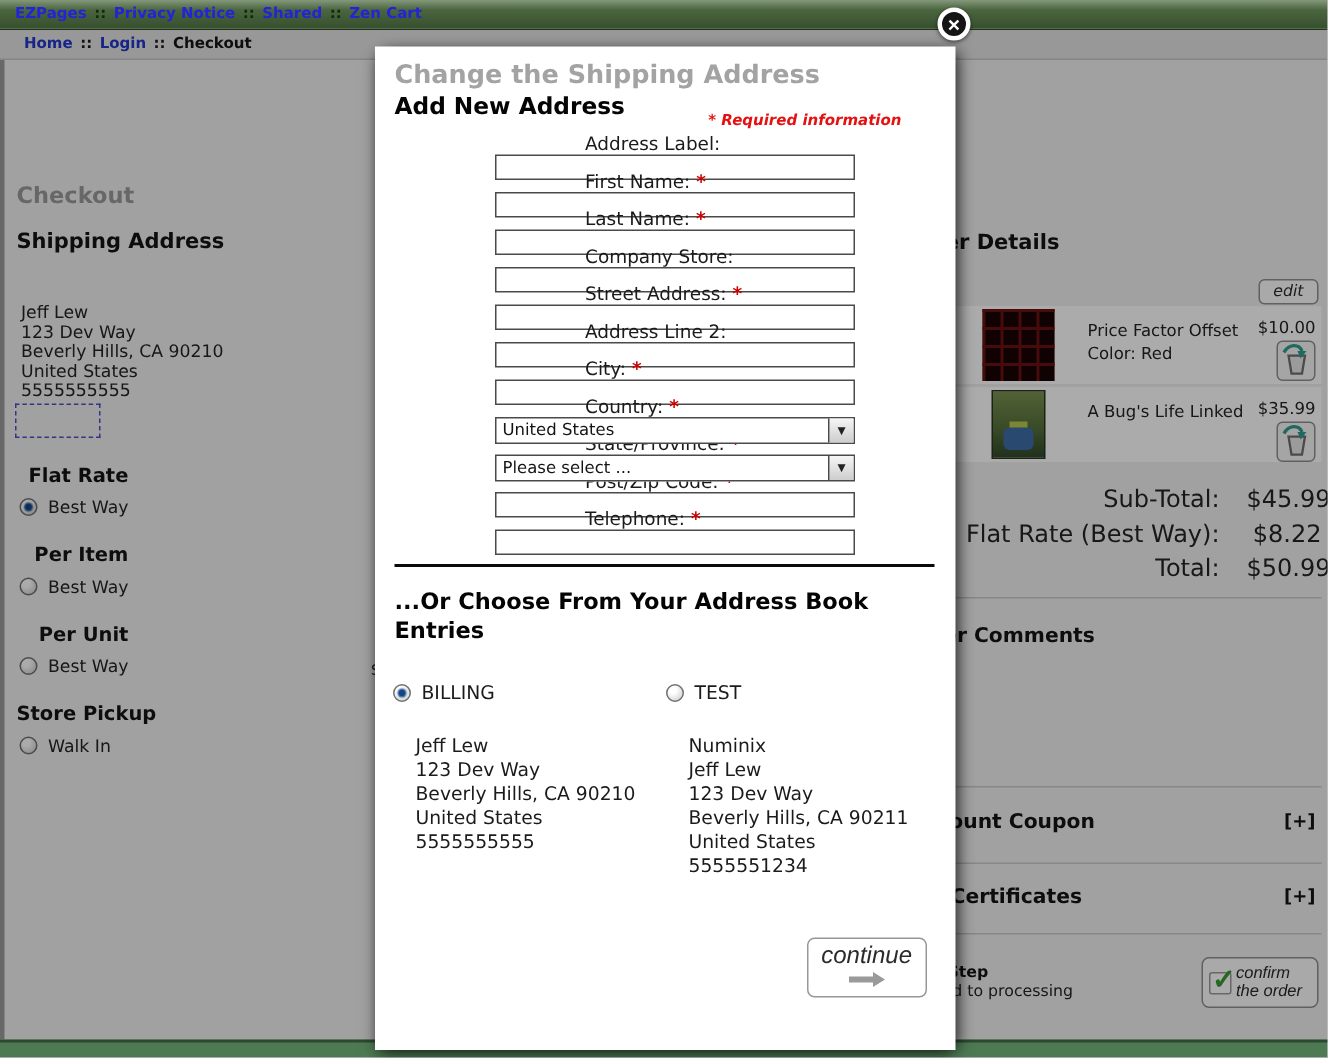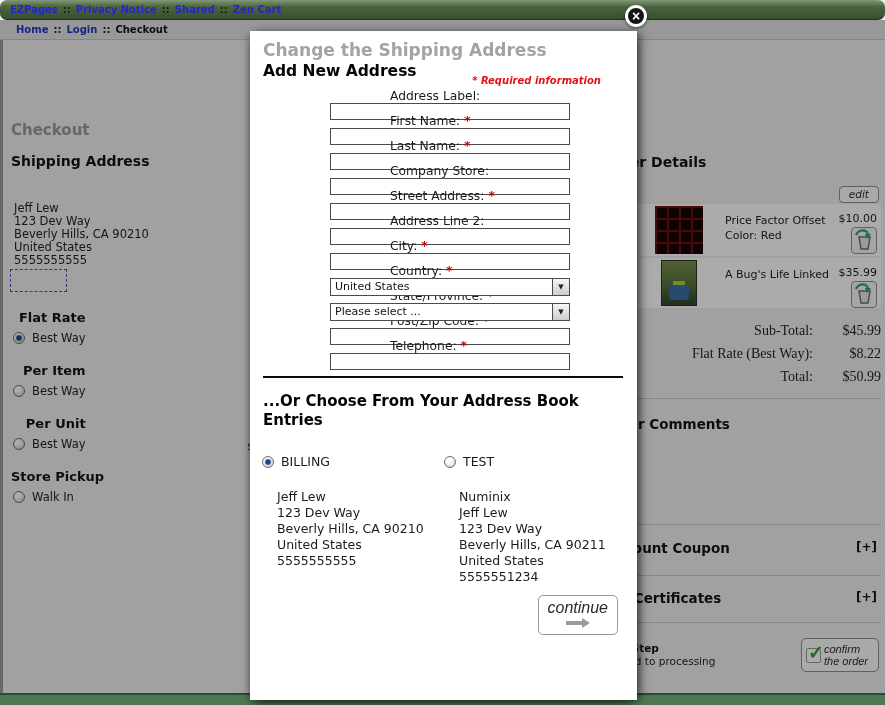--- a/index.html
+++ b/index.html
@@ -3,21 +3,21 @@
 <meta charset="utf-8">
 <style>
   * { margin:0; padding:0; box-sizing:border-box; }
   body { font-family:"DejaVu Sans", sans-serif; background:#888; }
   .screen { position:relative; width:885px; height:705px; overflow:hidden; background:#f0f0f0; }
 
   
   .topbar { position:absolute; top:0; left:0; width:885px; height:20px; z-index:3;
     background:linear-gradient(180deg,#83987b 0%,#4b653f 35%,#36502f 100%);
     border-bottom:1px solid #1e3318; display:flex; align-items:center; padding-left:10px;
-    font-size:10px; font-weight:bold;border-radius:7px; }
+    font-size:10px; font-weight:bold; }
   .topbar a { color:#2323d8; text-decoration:none; cursor:pointer; }
   .tsep { color:#0e2c0c; margin:0 5px; }
 
   
   .breadcrumb { position:absolute; top:20px; left:0; width:885px; height:20px; z-index:2;
     background:#e3e3e3; border-bottom:1px solid #c6c6c6; display:flex; align-items:center;
     padding-left:16px; font-size:10px; font-weight:bold; }
   .breadcrumb a { color:#2336cb; text-decoration:none; cursor:pointer; }
   .bsep { color:#1c1c1c; margin:0 5px; }
   .bcur { color:#141414; }
@@ -52,21 +52,21 @@
     background-image:linear-gradient(#6b1111 2px, transparent 2px), linear-gradient(90deg,#6b1111 2px, transparent 2px);
     background-size:12px 12px; cursor:pointer; }
   .thumb-book { position:absolute; left:60px; top:2px; width:36px; height:46px;
     background:linear-gradient(180deg,#7c9150 0%,#55713c 55%,#31492a 100%); border:1px solid #2a351f; cursor:pointer; }
   .thumb-book::after { content:""; position:absolute; left:7px; bottom:5px; width:20px; height:15px;
     background:#3f6da8; border-radius:4px; box-shadow:0 -8px 0 -4px #b9c94e; }
   .item-info { position:absolute; left:124px; top:9px; font-size:11px; color:#242424; line-height:15px; }
   .item-price { position:absolute; right:4px; top:8px; font-size:11px; color:#242424; }
   .trash-btn { position:absolute; right:4px; top:23px; width:26px; height:27px; background:#f6f6f6;
     border:1px solid #8f8f8f; border-radius:4px; cursor:pointer; padding:0; }
-  .tot-row { position:absolute; left:598px; right:4px; display:flex; font-size:14px; color:#242424;font-family:Liberation Serif, serif; }
+  .tot-row { position:absolute; left:598px; right:4px; display:flex; font-size:16px; color:#242424; }
   .tot-label { flex:1; text-align:right; padding-right:18px; }
   .tot-val { width:50px; text-align:right; }
   .rdiv { position:absolute; left:598px; right:4px; height:1px; background:#c9c9c9; }
   .rhead { position:absolute; left:598px; font-size:13.5px; font-weight:bold; color:#141414; }
   .rtoggle { position:absolute; right:8px; font-size:12px; font-weight:bold; color:#141414; cursor:pointer; }
   .final-title { position:absolute; top:602px; left:596px; font-size:10.5px; font-weight:bold; color:#141414; white-space:nowrap; }
   .final-note { position:absolute; top:615px; left:596px; font-size:10.5px; color:#242424; white-space:nowrap; }
   .confirm-btn { position:absolute; top:598px; right:6px; width:78px; height:34px; background:#fdfdfd;
     border:1px solid #8f8f8f; border-radius:5px; cursor:pointer; display:flex; align-items:center; gap:3px; padding:2px 4px; }
   .chk { position:relative; width:15px; height:15px; background:#fff; border:1px solid #9a9a9a; border-radius:2px; flex:none; }
@@ -99,21 +99,21 @@
   .fselect { position:relative; width:240px; height:18px; border:1px solid #4a4a4a; background:#fff;
     font-size:11px; color:#141414; line-height:16px; padding-left:4px; cursor:pointer; }
   .fsel-btn { position:absolute; right:0; top:0; bottom:0; width:17px; border-left:1px solid #4a4a4a;
     background:linear-gradient(180deg,#f6f6f6,#cdcdcd); font-size:7px; color:#222;
     display:flex; align-items:center; justify-content:center; }
   .m-hr { margin:20px 0 0 13px; width:360px; border:none; border-top:2px solid #0a0a0a; }
   .ab-title { margin:14px 0 0 13px; width:352px; font-size:15px; line-height:19px; font-weight:bold; color:#040404; }
   .ab-radios { position:relative; margin-top:24px; height:15px; }
   .ab-choice { position:absolute; display:flex; align-items:center; gap:7px; font-size:12.5px; color:#1b1b1b; cursor:pointer; }
   .ab-lines { position:absolute; font-size:12.5px; color:#1b1b1b; line-height:16px; }
-  .continue-btn { position:absolute; top:564px; right:19px; background:#fff; border:1px solid #979797;
+  .continue-btn { position:absolute; top:594px; right:19px; background:#fff; border:1px solid #979797;
     border-radius:5px; padding:3px 9px 6px; cursor:pointer; display:flex; flex-direction:column; align-items:center; }
   .cont-label { font-size:16px; font-style:italic; color:#2b2b2b; font-family:inherit; }
   .cont-arrow { position:relative; width:26px; height:10px; margin-top:1px; }
   .cont-arrow .tail { position:absolute; left:1px; top:3px; width:16px; height:4px; background:#9a9a9a; }
   .cont-arrow .head { position:absolute; left:17px; top:0; width:0; height:0;
     border-left:8px solid #9a9a9a; border-top:5px solid transparent; border-bottom:5px solid transparent; }
 </style>
 </head>
 <body>
 

